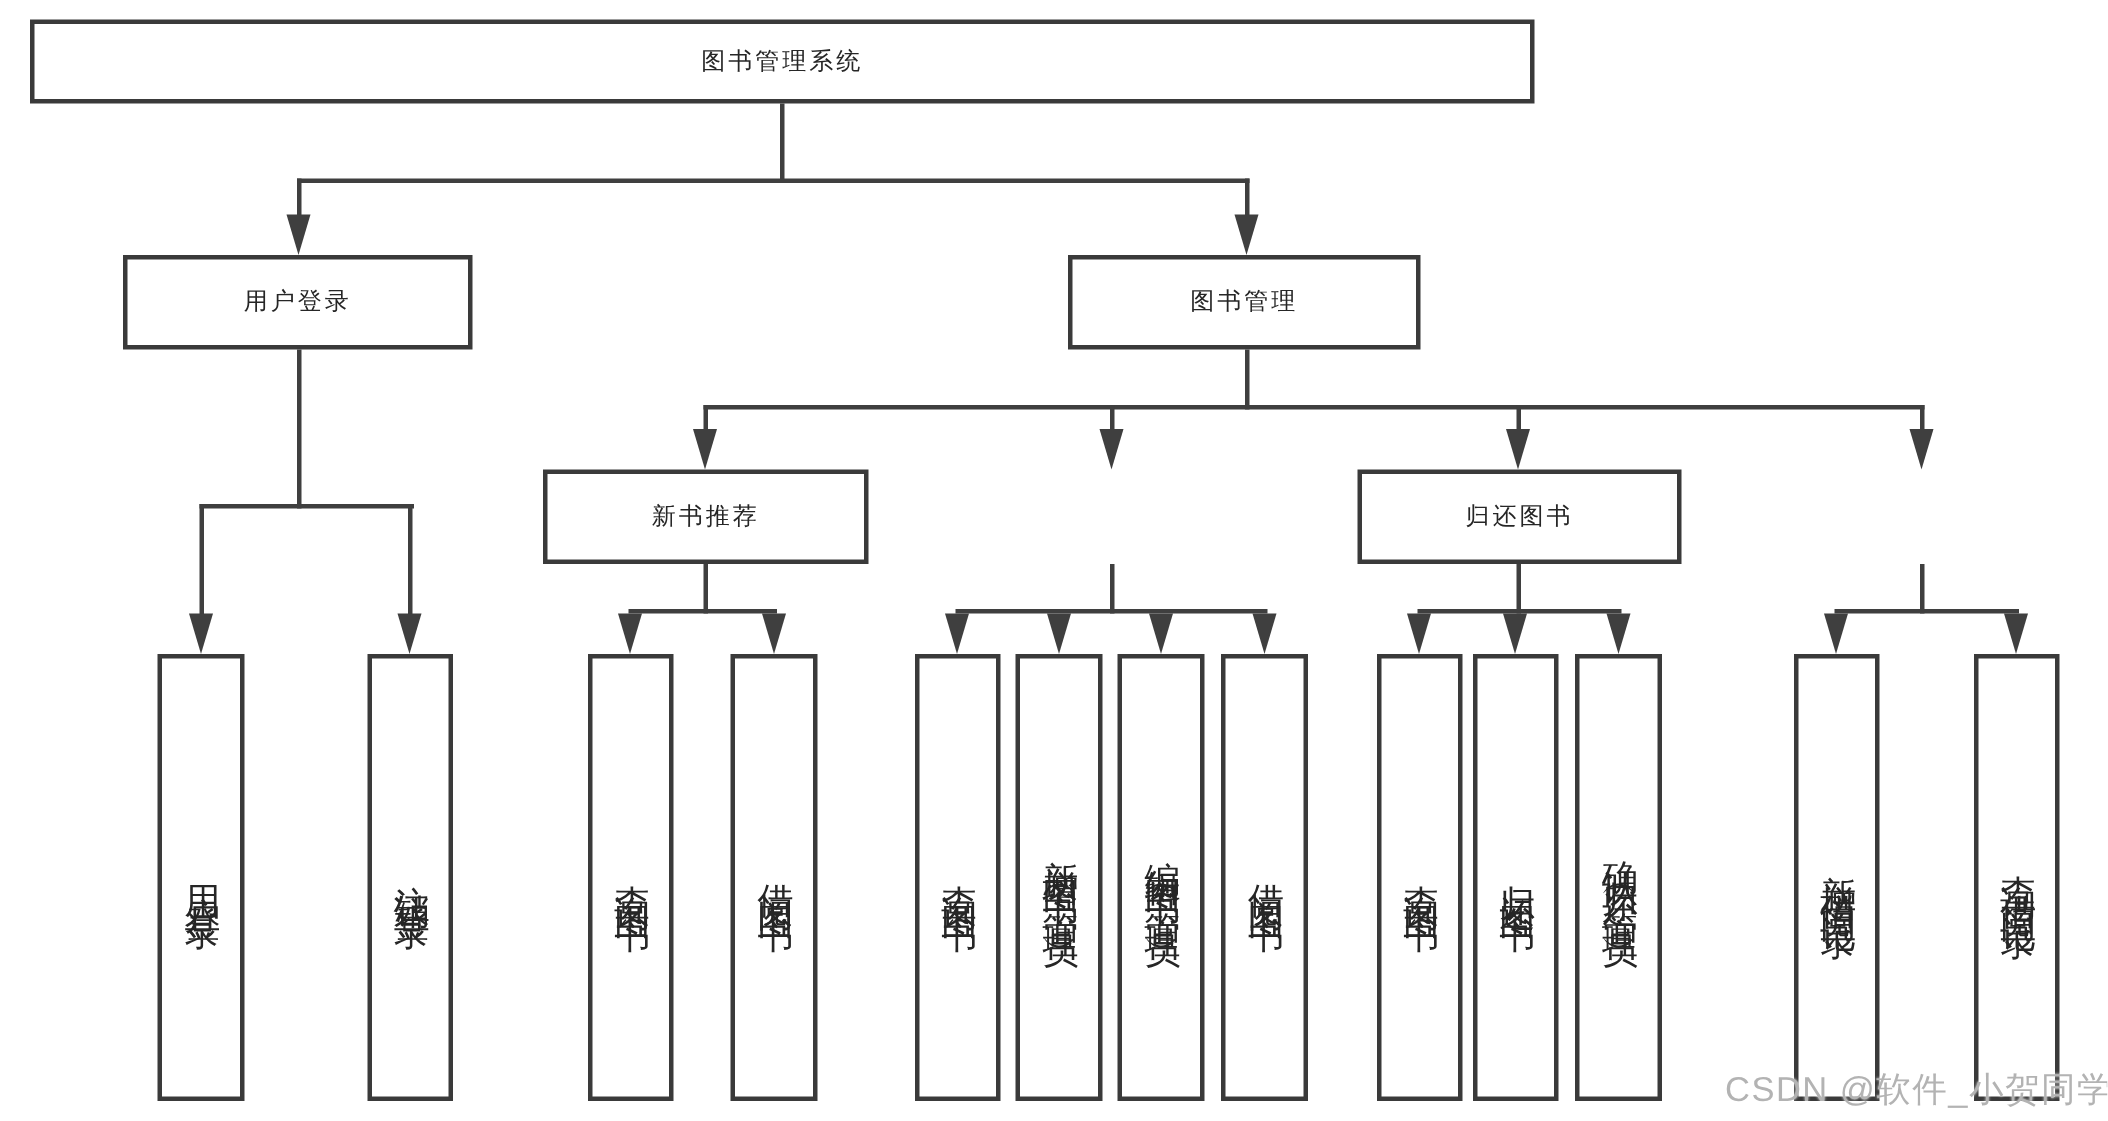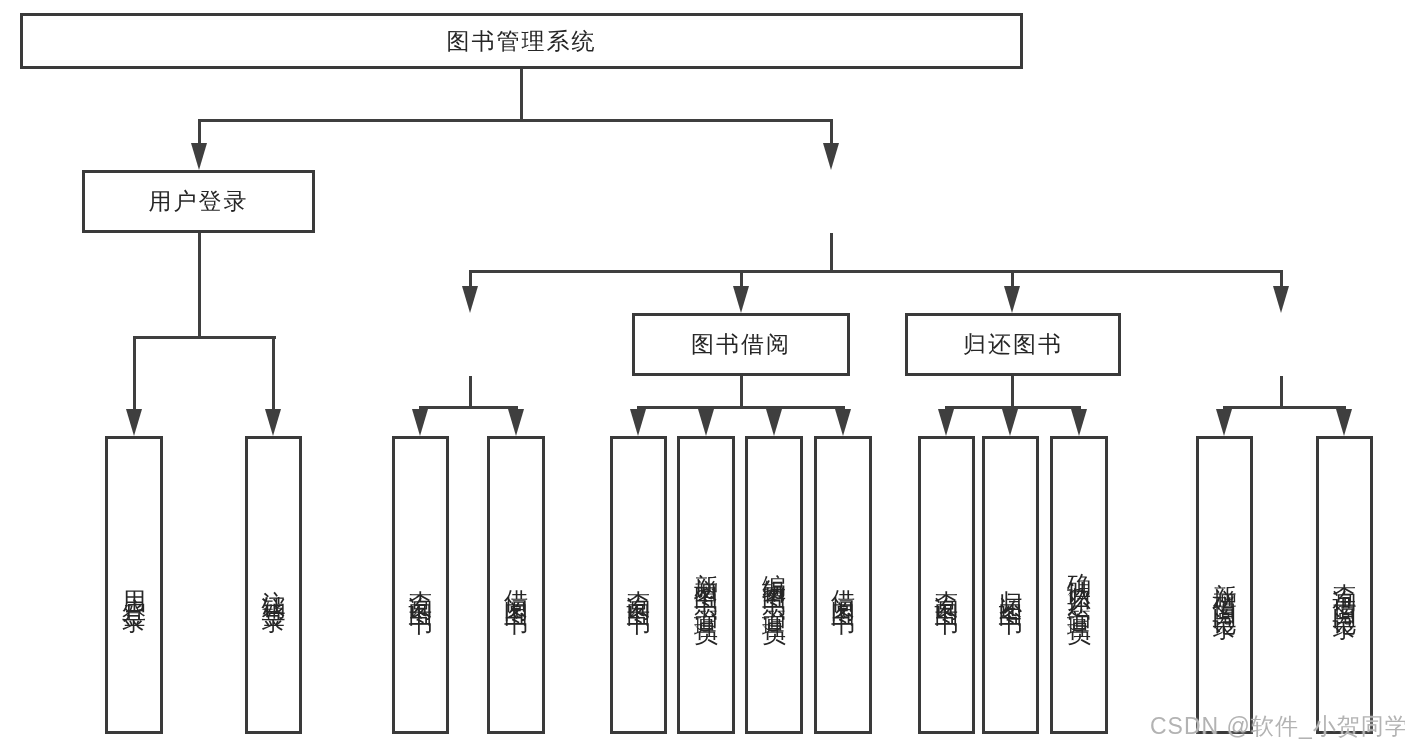--- a/index.html
+++ b/index.html
@@ -6,21 +6,21 @@
   .stage{
     position:relative;width:1405px;height:747px;background:#ffffff;
     font-family:"Liberation Sans","DejaVu Sans",sans-serif;
     overflow:hidden;
   }
   .box{
     position:absolute;box-sizing:border-box;
     border:3px solid #3a3a3a;background:#ffffff;color:#262626;
     display:flex;align-items:center;justify-content:center;
   }
-  .hbox{font-size:23px;letter-spacing:2px;white-space:nowrap;text-align:center;}
+  .hbox{font-size:16px;letter-spacing:2px;white-space:nowrap;text-align:center;}
   .vbox{font-size:24px;}
   .vbox .vt{
     writing-mode:vertical-rl;text-orientation:mixed;
     letter-spacing:7px;line-height:1;
   }
   .l{position:absolute;background:#3f3f3f;}
   .v{width:3px;}
   .h{height:3px;}
   .arr{
     position:absolute;width:0;height:0;
@@ -45,41 +45,44 @@
   <div class="l v" style="left:519.5px;top:69px;height:53px"></div>
   <div class="l h" style="left:197.5px;top:119px;width:635px"></div>
   <div class="l v" style="left:197.5px;top:119px;height:27px"></div>
   <div class="l v" style="left:829.5px;top:119px;height:27px"></div>
   <div class="arr" style="left:191px;top:143px"></div>
   <div class="arr" style="left:823px;top:143px"></div>
 
   <div class="box hbox" style="left:82px;top:170px;width:233px;height:63px">
     <span>用户登录</span>
   </div>
+  <div class="box hbox" style="left:712px;top:170px;width:235px;height:63px">
+    <span>图书管理</span>
+  </div>
 
   <div class="l v" style="left:197.5px;top:233px;height:106px"></div>
   <div class="l h" style="left:132.5px;top:336px;width:143px"></div>
   <div class="l v" style="left:132.5px;top:336px;height:74px"></div>
   <div class="l v" style="left:271.5px;top:336px;height:74px"></div>
   <div class="arr" style="left:126px;top:409px"></div>
   <div class="arr" style="left:265px;top:409px"></div>
 
   <div class="l v" style="left:829.5px;top:233px;height:40px"></div>
   <div class="l h" style="left:468.5px;top:270px;width:814px"></div>
   <div class="l v" style="left:469px;top:270px;height:19px"></div>
   <div class="l v" style="left:739.5px;top:270px;height:19px"></div>
   <div class="l v" style="left:1010.5px;top:270px;height:19px"></div>
   <div class="l v" style="left:1279.5px;top:270px;height:19px"></div>
   <div class="arr" style="left:462px;top:286px"></div>
   <div class="arr" style="left:733px;top:286px"></div>
   <div class="arr" style="left:1004px;top:286px"></div>
   <div class="arr" style="left:1273px;top:286px"></div>
 
-  <div class="box hbox" style="left:632px;top:313px;width:218px;height:63px">
-    <span>图书借阅</span>
+  <div class="box hbox" style="left:362px;top:313px;width:217px;height:63px">
+    <span>新书推荐</span>
   </div>
   <div class="box hbox" style="left:905px;top:313px;width:216px;height:63px">
     <span>归还图书</span>
   </div>
 
   <div class="l v" style="left:469px;top:376px;height:33px"></div>
   <div class="l h" style="left:418.5px;top:406px;width:99px"></div>
   <div class="arr" style="left:412px;top:409px"></div>
   <div class="arr" style="left:508px;top:409px"></div>
 

